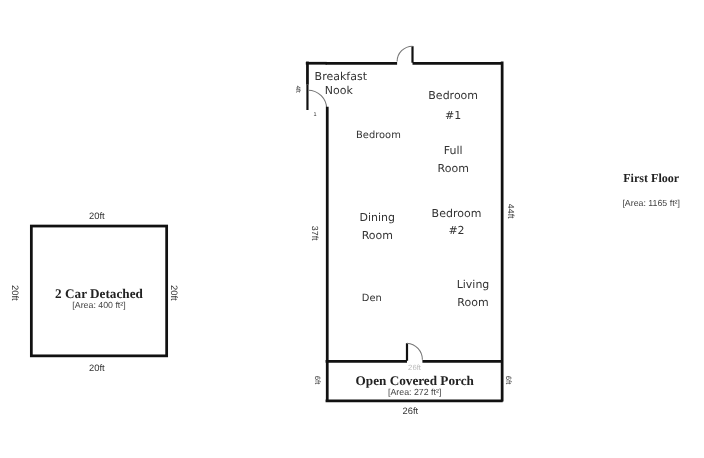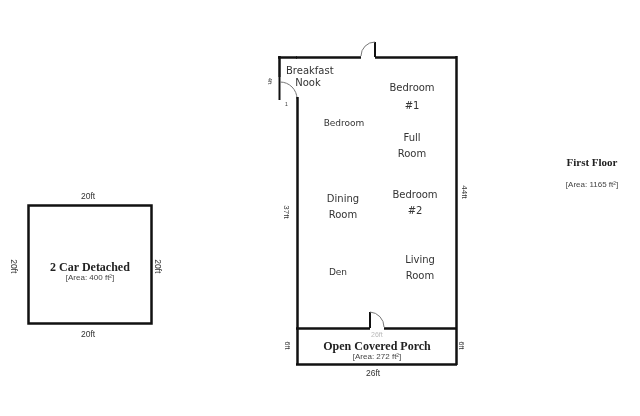--- a/index.html
+++ b/index.html
@@ -65,21 +65,21 @@
   <div>Room</div>
 </div>
 <div class="room" style="left:322px;top:191px;width:42px;">
   <div>Dining</div>
   <div>Room</div>
 </div>
 <div class="room" style="left:388px;top:187px;width:54px;">
   <div>Bedroom</div>
   <div>#2</div>
 </div>
-<div class="room" style="left:398px;top:252px;width:44px;">
+<div class="room" style="left:408px;top:252px;width:44px;">
   <div>Living</div>
   <div>Room</div>
 </div>
 <div class="room" style="left:320px;top:264px;width:36px;font-size:9px;">
   <div>Den</div>
 </div>
 
 <div class="dim rot-l" style="left:279px;top:208px;font-size:8px;">37ft</div>
 <div class="dim rot-r" style="left:457px;top:188px;font-size:8px;">44ft</div>
 <div class="dim rot-l" style="left:267px;top:78px;font-size:6px;">4ft</div>

